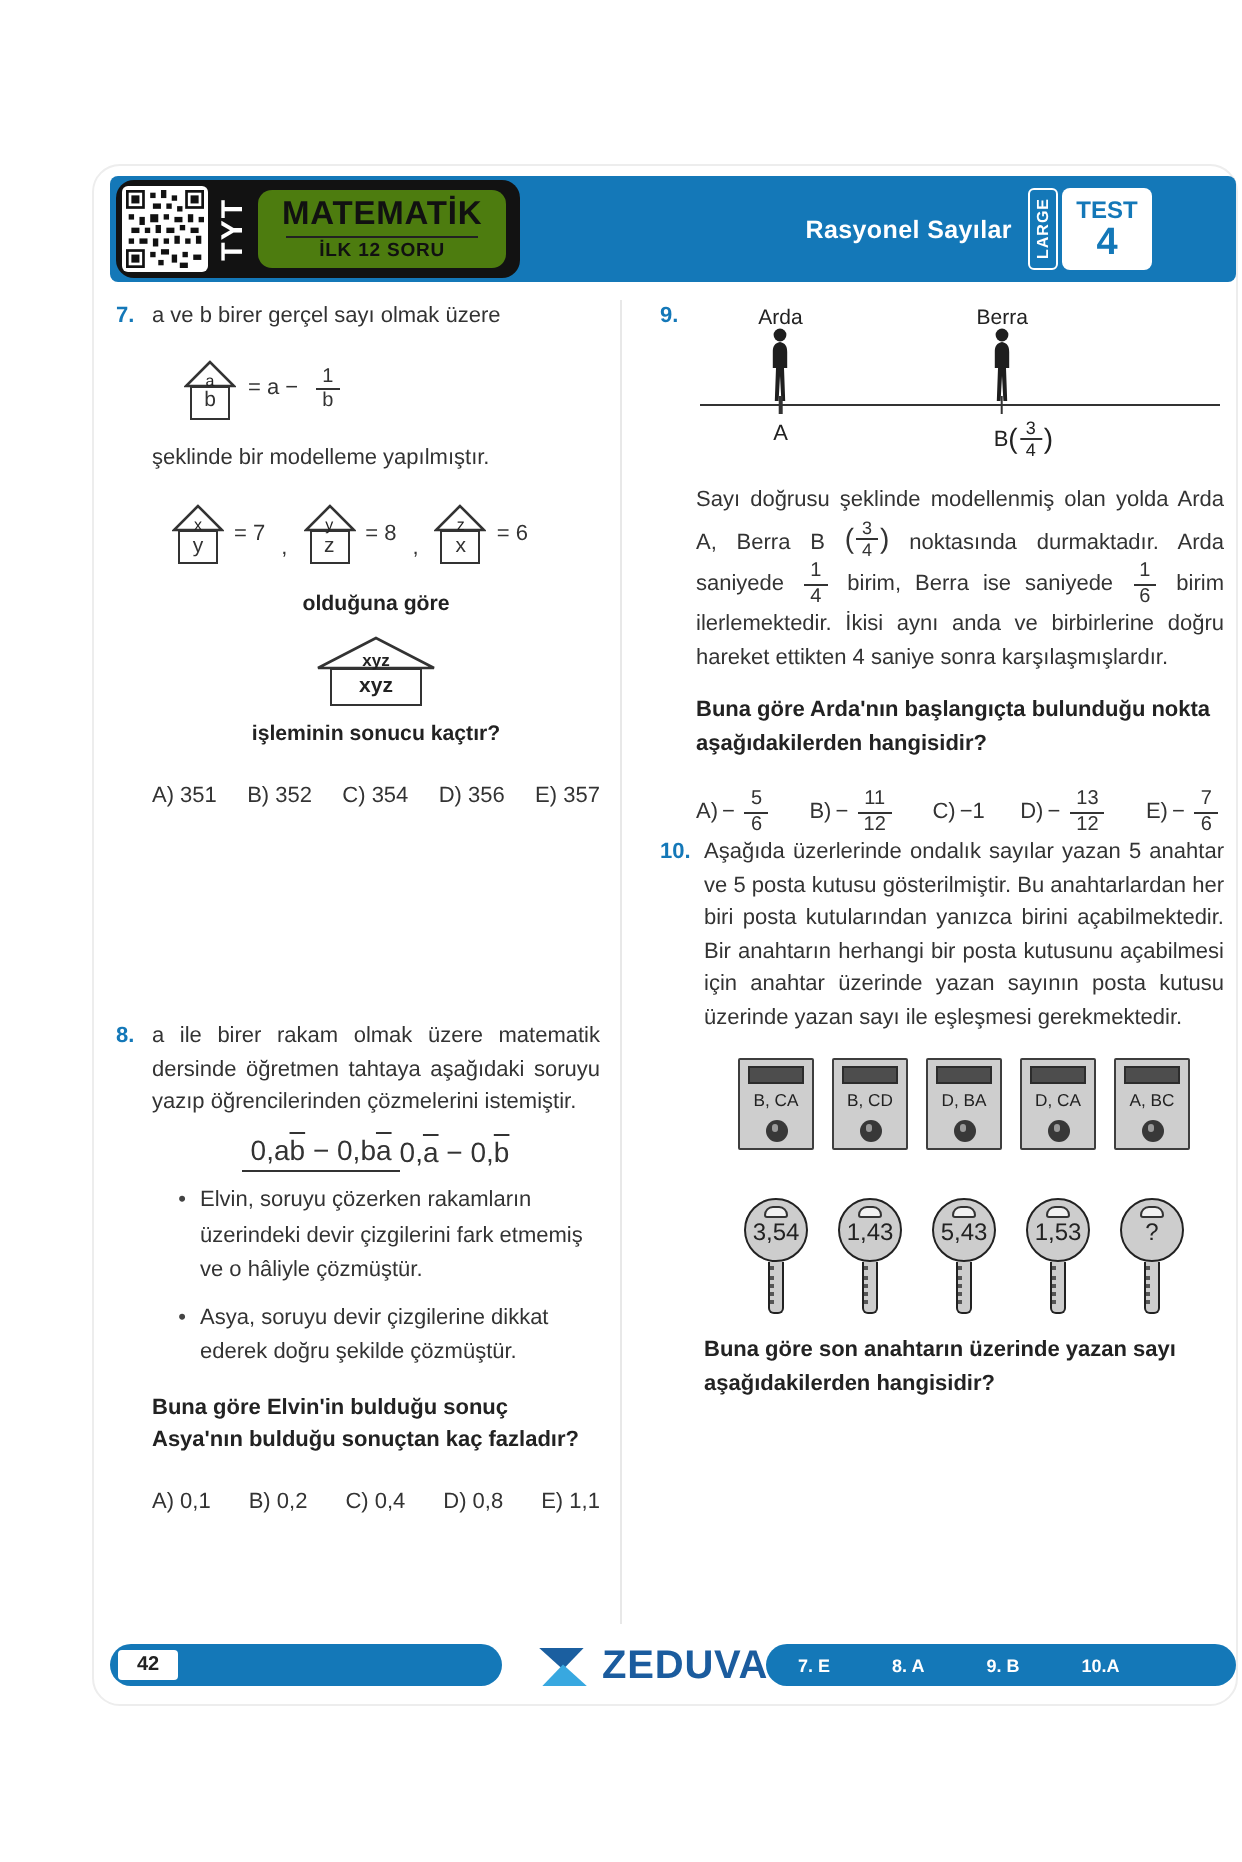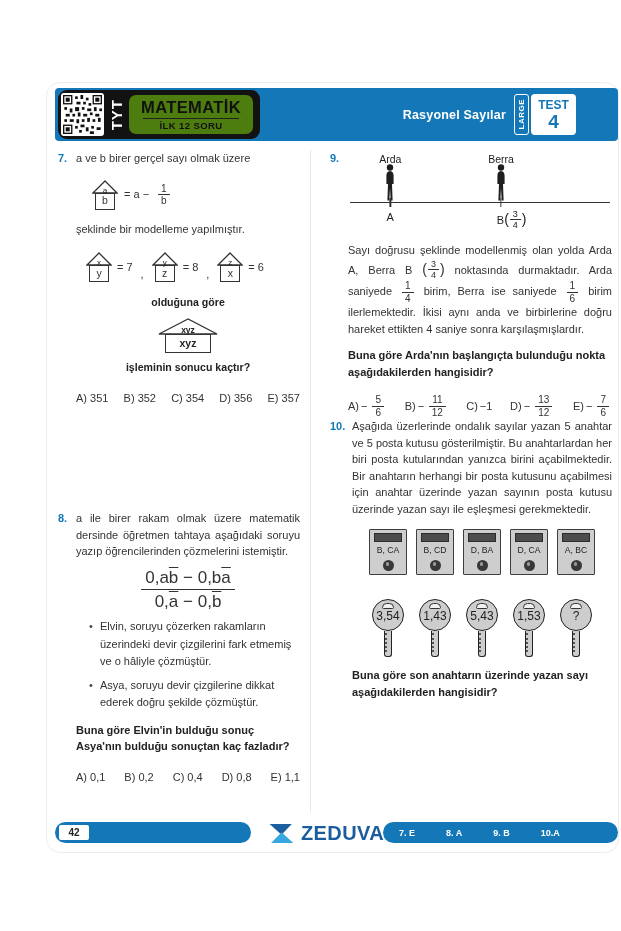--- a/index.html
+++ b/index.html
@@ -64,21 +64,21 @@
   .house.big .hbody{width:46px;height:19px;}
   .model-row{display:flex;align-items:center;gap:6px;margin:13px 0 11px 16px;}
   .houses-row{display:flex;align-items:center;margin:15px 0 13px 10px;}
   .houses-row .eq{margin-left:5px;}
   .houses-row .comma{align-self:flex-end;margin:0 8px 0 8px;color:#333;}
   .stem7{display:flex;align-items:center;gap:7px;font-weight:700;color:#222;margin-top:12px;white-space:nowrap;
          font-size:10.6px;flex-direction:column;}
 
   
   .center-formula{display:flex;justify-content:center;margin:7px 0 6px;}
-  .bigfrac{display:inline-flex;flex-direction:column;align-items:center;font-size:17px;line-height:1.25;text-align:center;}
+  .bigfrac{display:inline-flex;flex-direction:row;align-items:center;font-size:14px;line-height:1.25;text-align:center;}
   .bf-n{border-bottom:1.1px solid #333;padding:0 4px 1px;}
   .bf-d{padding-top:1px;}
   .bar{text-decoration:overline;}
   .bullets{margin:6px 0 0 6px;}
   .bullet{display:flex;margin-top:6px;}
   .bullet .dot{width:18px;flex:none;text-align:center;color:#444;}
   .bullet .btxt{flex:1;line-height:1.6;}
 
   
   .numline{position:relative;height:82px;margin:2px 0 8px;}

